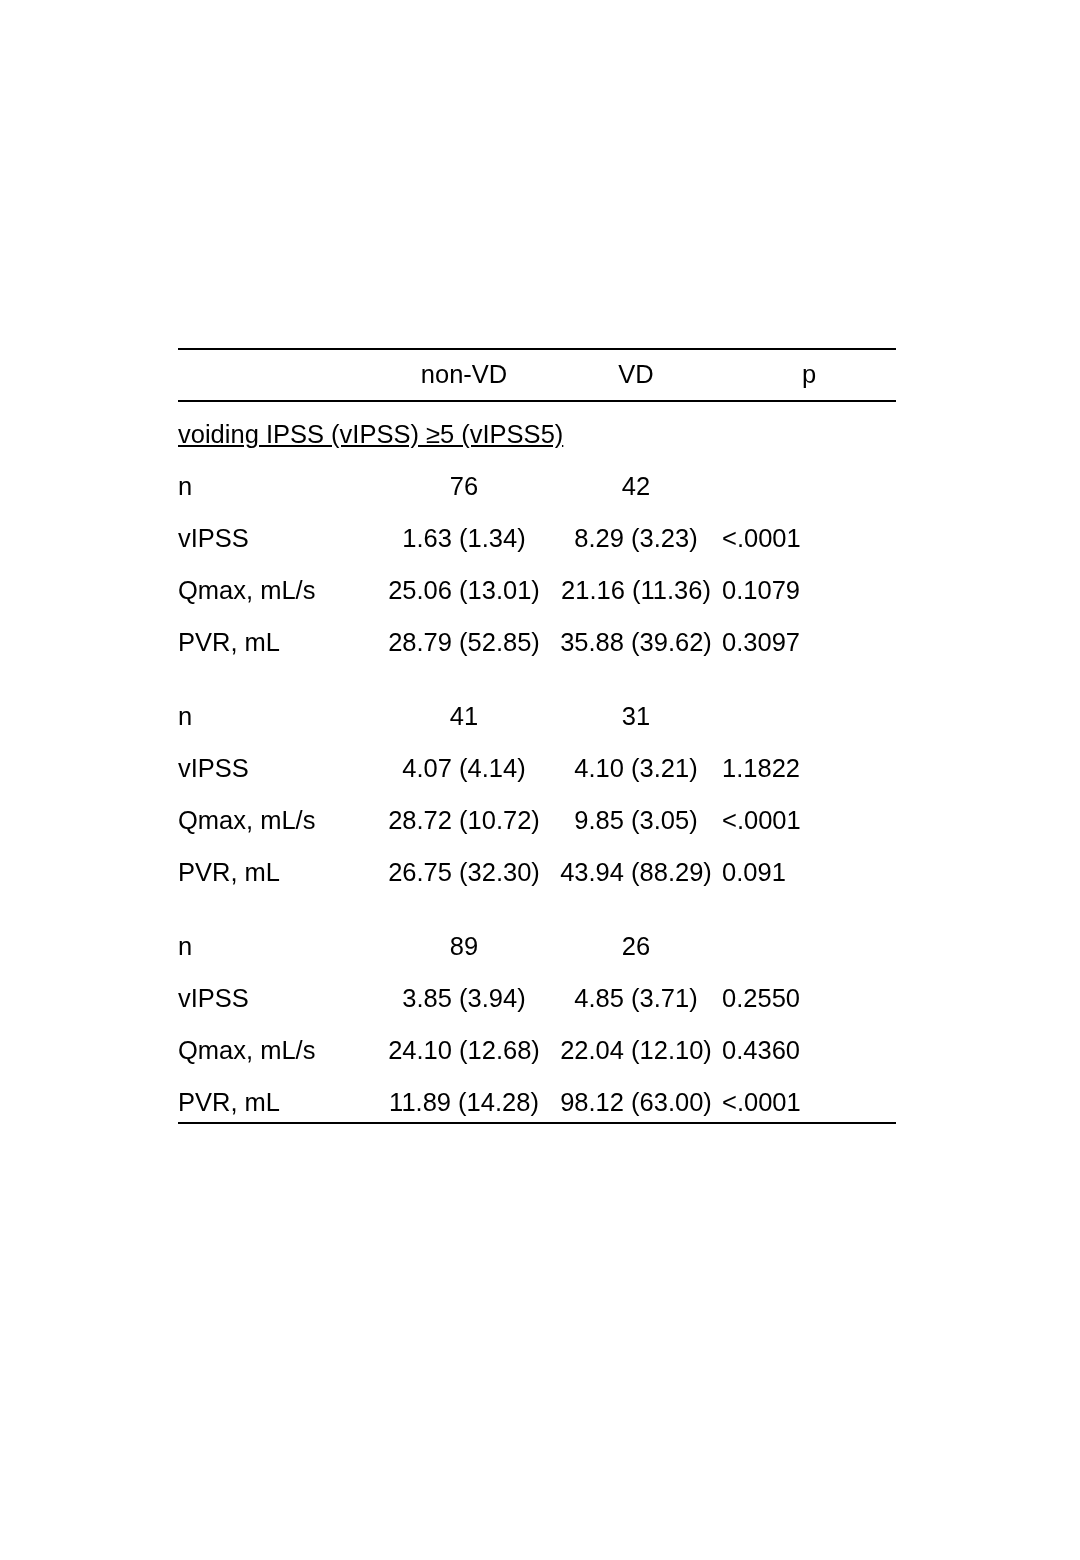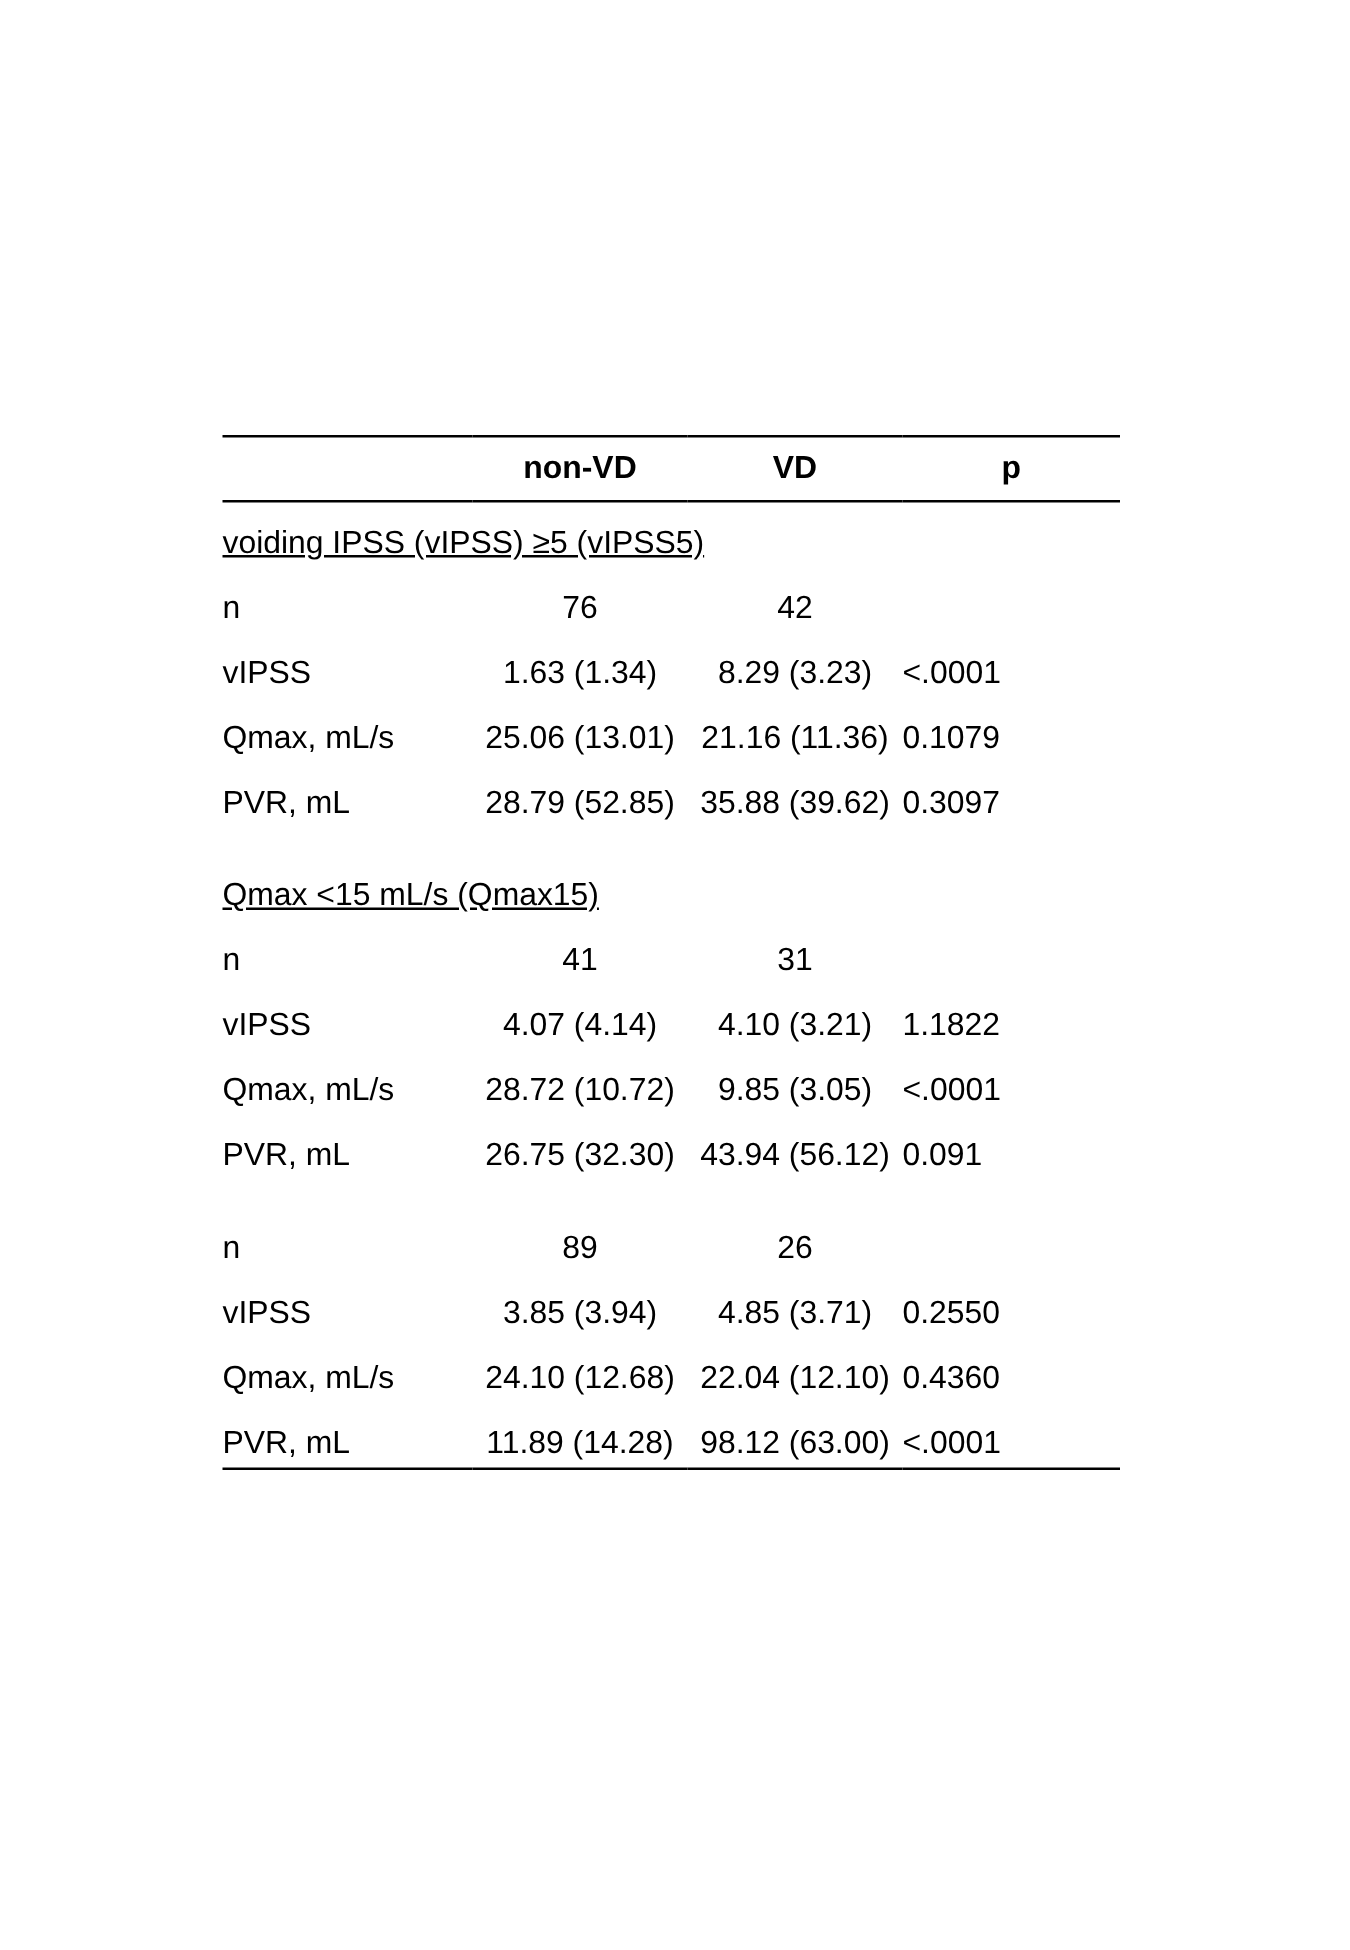--- a/index.html
+++ b/index.html
@@ -41,21 +41,20 @@
   
   .col-label { width: 200px; }
   .col-a { width: 172px; }
   .col-b { width: 172px; }
   .col-p { width: 174px; }
 
   tr.header-row td {
     text-align: center;
     padding-top: 12px;
     padding-bottom: 12px;
-    font-weight: bold;
   }
   .rule-top {
     border-top: 2px solid #000000;
   }
   .rule-under-head td {
     border-bottom: 2px solid #000000;
   }
   .rule-bottom td {
     border-bottom: 2px solid #000000;
   }
@@ -129,23 +128,20 @@
           <td class="cell-label">PVR, mL</td>
           <td class="cell-num">28.79 (52.85)</td>
           <td class="cell-num">35.88 (39.62)</td>
           <td class="cell-p">0.3097</td>
         </tr>
 
         <tr class="spacer-row">
             <td colspan="4"></td>
           </tr>
 
-        <tr class="section-row">
-          <td colspan="4">Qmax &lt;15 mL/s (Qmax15)</td>
-        </tr>
         <tr class="data-row">
           <td class="cell-label">n</td>
           <td class="cell-num">41</td>
           <td class="cell-num">31</td>
           <td class="cell-p"></td>
         </tr>
         <tr class="data-row">
           <td class="cell-label">vIPSS</td>
           <td class="cell-num">4.07 (4.14)</td>
           <td class="cell-num">4.10 (3.21)</td>
@@ -153,21 +149,21 @@
         </tr>
         <tr class="data-row">
           <td class="cell-label">Qmax, mL/s</td>
           <td class="cell-num">28.72 (10.72)</td>
           <td class="cell-num">9.85 (3.05)</td>
           <td class="cell-p">&lt;.0001</td>
         </tr>
         <tr class="data-row">
           <td class="cell-label">PVR, mL</td>
           <td class="cell-num">26.75 (32.30)</td>
-          <td class="cell-num">43.94 (56.12)</td>
+          <td class="cell-num">43.94 (88.29)</td>
           <td class="cell-p">0.091</td>
         </tr>
 
         <tr class="spacer-row">
             <td colspan="4"></td>
           </tr>
 
         <tr class="data-row">
           <td class="cell-label">n</td>
           <td class="cell-num">89</td>

